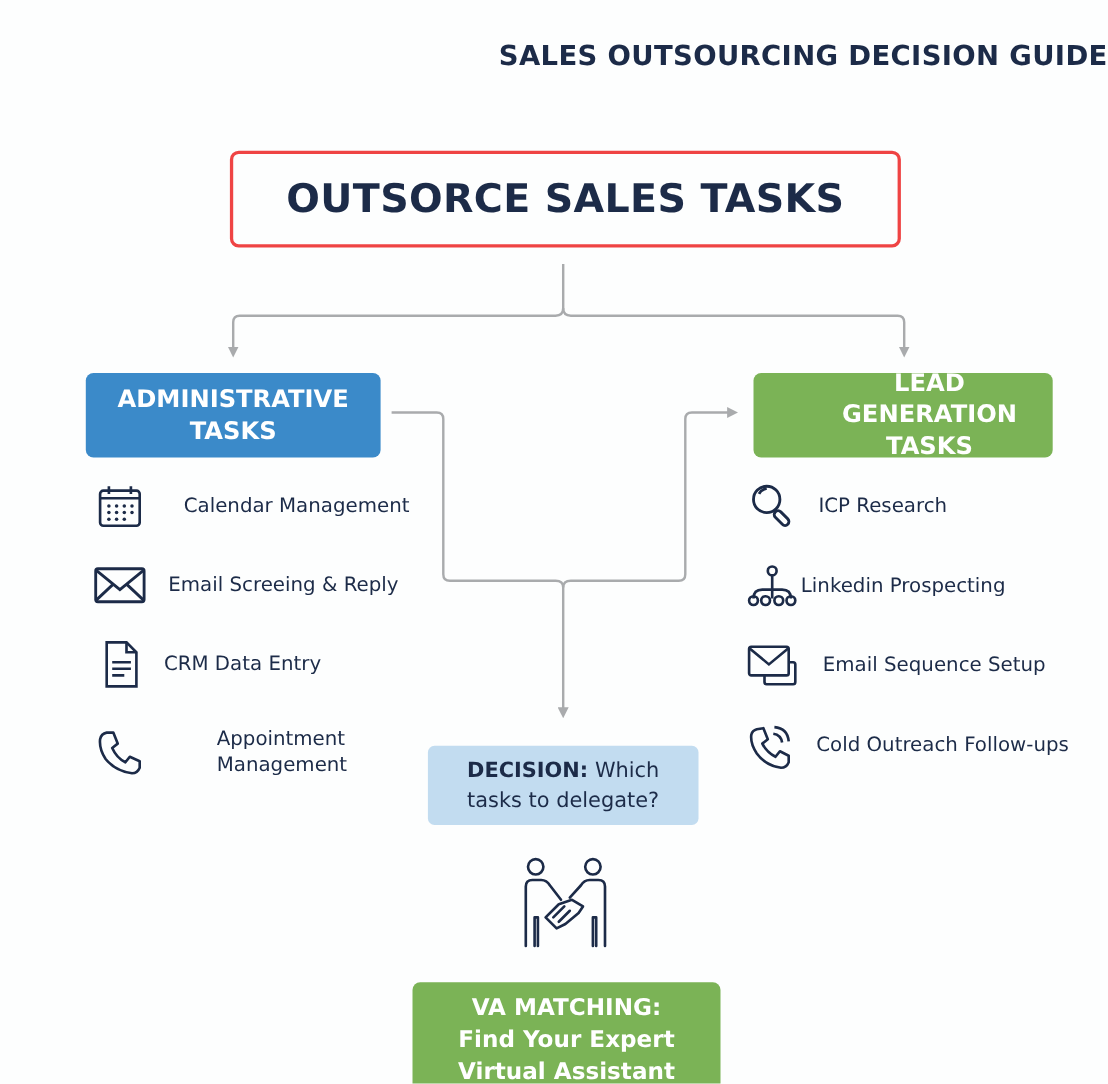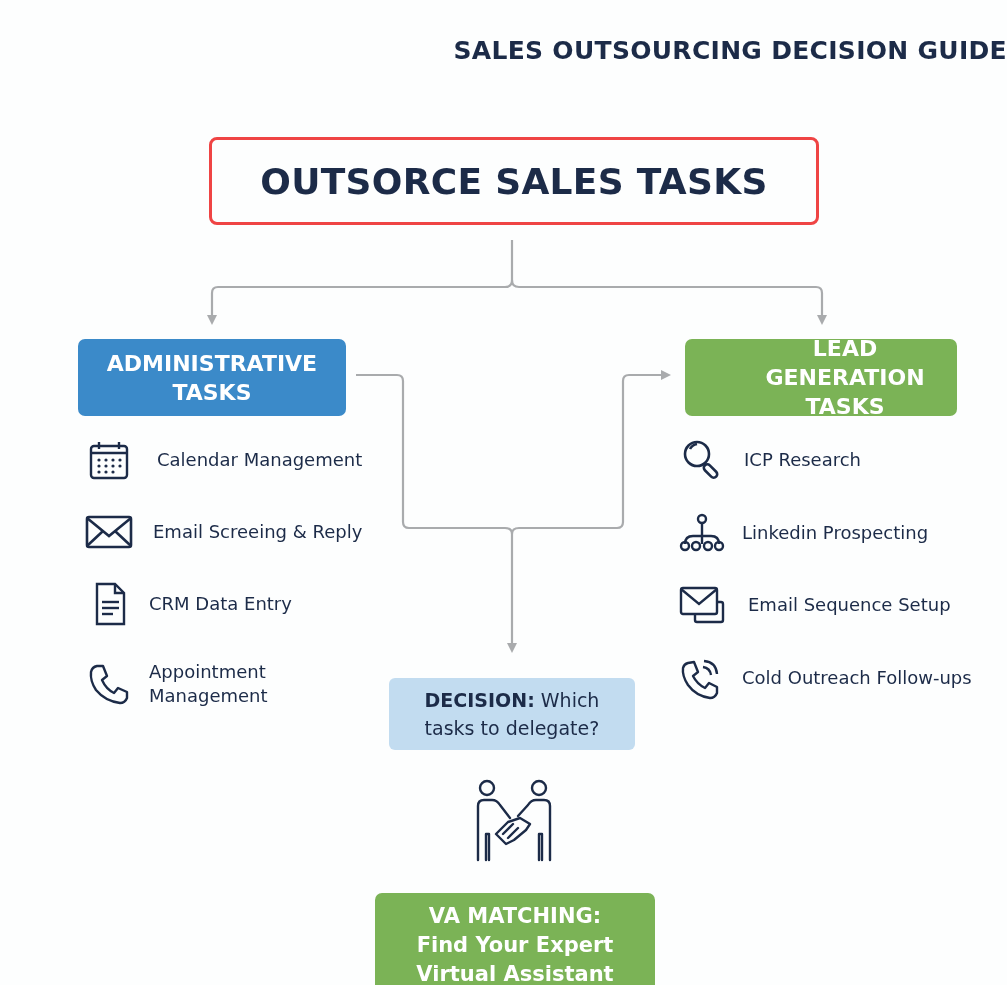--- a/index.html
+++ b/index.html
@@ -90,21 +90,21 @@
         <circle cx="12" cy="28" r="1.6"></circle>
           <circle cx="19" cy="28" r="1.6"></circle>
           <circle cx="26" cy="28" r="1.6"></circle>
           <circle cx="33" cy="28" r="1.6"></circle>
         <circle cx="12" cy="34" r="1.6"></circle>
           <circle cx="19" cy="34" r="1.6"></circle>
           <circle cx="26" cy="34" r="1.6"></circle>
       </g>
     </svg>
   </span>
-  <span class="lbl" style="margin-left:22px;">Calendar Management</span>
+  <span class="lbl" style="margin-left:32px;">Calendar Management</span>
 </div>
 
 <div class="abs item" style="left:83px;top:508px;">
   <span class="ic">
     <svg width="50" height="40" viewBox="0 0 50 40" fill="none" stroke="#1c2b48" stroke-width="2.6">
       <rect x="3" y="5" width="44" height="30" rx="2"></rect>
       <path d="M3,6 L25,24 L47,6"></path>
       <path d="M3,34 L19,19"></path>
         <path d="M47,34 L31,19"></path>
     </svg>
@@ -118,21 +118,21 @@
       <path d="M8,4 L26,4 L35,13 L35,44 L8,44 Z"></path>
       <path d="M26,4 L26,13 L35,13"></path>
       <line x1="13" y1="22" x2="30" y2="22"></line>
         <line x1="13" y1="28" x2="30" y2="28"></line>
         <line x1="13" y1="34" x2="24" y2="34"></line>
     </svg>
   </span>
   <span class="lbl" style="margin-left:14px;">CRM Data Entry</span>
 </div>
 
-<div class="abs item" style="left:83px;top:660px;">
+<div class="abs item" style="left:83px;top:660px;gap:48px;">
   <span class="ic">
     <svg width="44" height="44" viewBox="0 0 44 44" fill="none" stroke="#1c2b48" stroke-width="2.4" stroke-linejoin="round">
       <path d="M10,4 L16,4 L20,14 L15,18 Q19,27 27,31 L31,26 L40,30 L40,36 Q38,41 33,41 Q18,39 9,28 Q3,19 4,10 Q5,5 10,4 Z"></path>
     </svg>
   </span>
   <span class="lbl" style="margin-left:14px;">
     <div>Appointment</div>
     <div>Management</div>
   </span>
 </div>
@@ -160,21 +160,21 @@
     <svg width="50" height="44" viewBox="0 0 50 44" fill="none" stroke="#1c2b48" stroke-width="2.4">
       <circle cx="25" cy="8" r="4"></circle>
       <line x1="25" y1="12" x2="25" y2="33"></line>
       <path d="M8,33 Q8,25 16,25 L34,25 Q42,25 42,33"></path>
       <circle cx="8" cy="35" r="4"></circle>
         <circle cx="19" cy="35" r="4"></circle>
         <circle cx="31" cy="35" r="4"></circle>
         <circle cx="42" cy="35" r="4"></circle>
     </svg>
   </span>
-  <span class="lbl" style="margin-left:14px;">Linkedin Prospecting</span>
+  <span class="lbl" style="margin-left:0;">Linkedin Prospecting</span>
 </div>
 
 <div class="abs item" style="left:676px;top:581px;">
   <span class="ic">
     <svg width="50" height="46" viewBox="0 0 50 46" fill="none" stroke="#1c2b48" stroke-width="2.4">
       <rect x="18" y="20" width="28" height="20" rx="2"></rect>
       <rect x="4" y="6" width="36" height="26" rx="2" fill="#fdfefe"></rect>
       <path d="M4,7 L22,22 L40,7"></path>
     </svg>
   </span>

